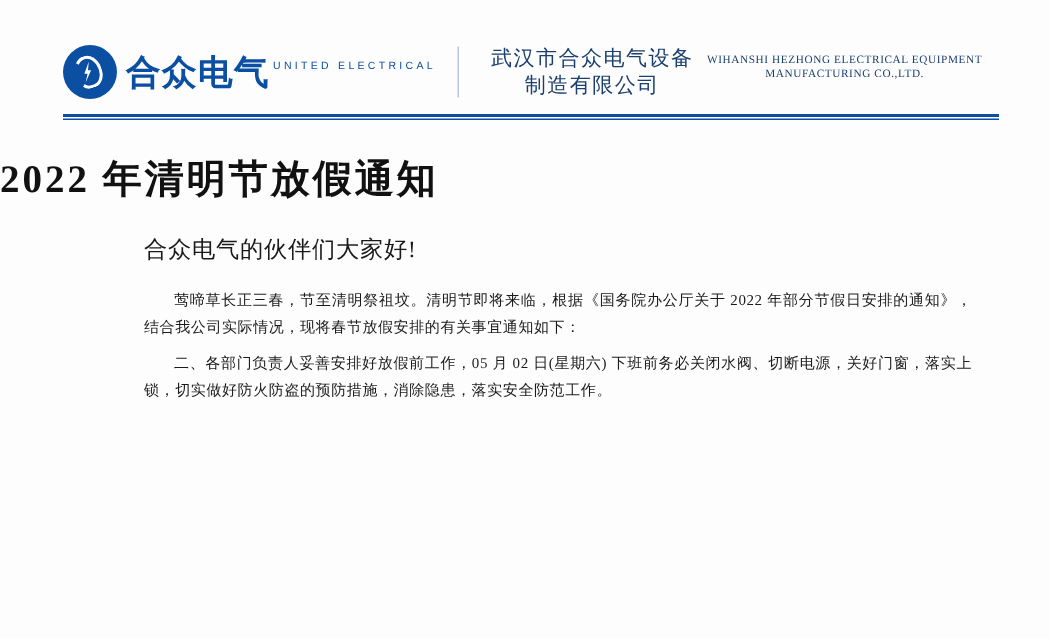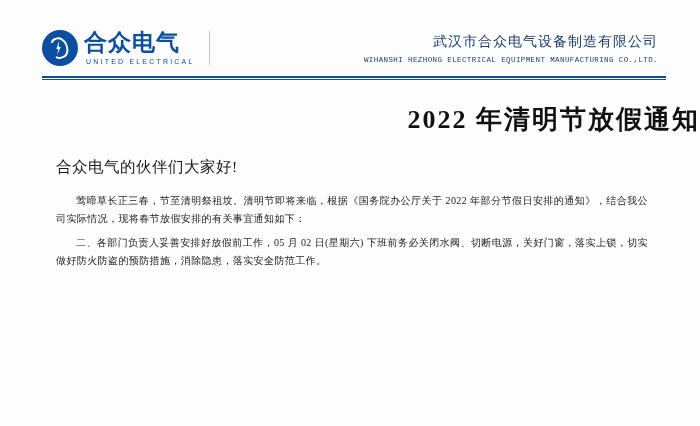--- a/index.html
+++ b/index.html
@@ -63,21 +63,20 @@
     position: absolute;
     left: 13px;
     top: 11px;
     width: 7px;
     height: 14px;
     background: #ffffff;
     clip-path: polygon(60% 0%, 18% 58%, 48% 58%, 30% 100%, 82% 42%, 52% 42%);
   }
   .logo-text {
     display: flex;
-    flex-direction: column;
     justify-content: center;
     line-height: 1;
   }
   .logo-cn {
     font-family: "Liberation Sans", sans-serif;
     font-size: 23px;
     font-weight: bold;
     color: #0b4fa2;
     letter-spacing: 1px;
   }
@@ -91,63 +90,63 @@
   }
   .logo-divider {
     width: 1px;
     height: 34px;
     background: #b9c6d8;
     margin: 0 16px 0 14px;
     flex: 0 0 auto;
   }
   .company {
     display: flex;
-    flex-direction: column;
+    flex-direction: row;
     justify-content: center;
     flex: 1 1 auto;
     text-align: center;
     padding-right: 8px;
-    align-items: flex-end;
   }
   .company-cn {
     font-family: "Liberation Sans", sans-serif;
     font-size: 14px;
     color: #1b3f6e;
     letter-spacing: 1px;
   }
   .company-en {
-    font-family: Liberation Mono, monospace;
+    font-family: Liberation Serif, serif;
     font-size: 7.5px;
     color: #1b3f6e;
     letter-spacing: 0.4px;
     margin-top: 5px;
   }
   .header-rule {
     margin: 4px 34px 0 42px;
     height: 2px;
     background: #0b4fa2;
   }
   .header-rule-thin {
     margin: 1px 34px 0 42px;
     height: 1px;
     background: #0b4fa2;
   }
 
   
   .doc-title {
-    text-align: right;
+    text-align: left;
     font-family: "Liberation Serif", serif;
     font-size: 26px;
     letter-spacing: 2px;
     color: #111111;
     margin: 22px 0 18px 0;
   }
   .content {
     padding: 0 52px 0 56px;
     box-sizing: border-box;
+    margin-left: 40px;
   }
   .salutation {
     font-size: 15.5px;
     line-height: 1.5;
     margin-bottom: 14px;
     letter-spacing: 0.5px;
   }
   .para {
     font-size: 10px;
     line-height: 1.78;

